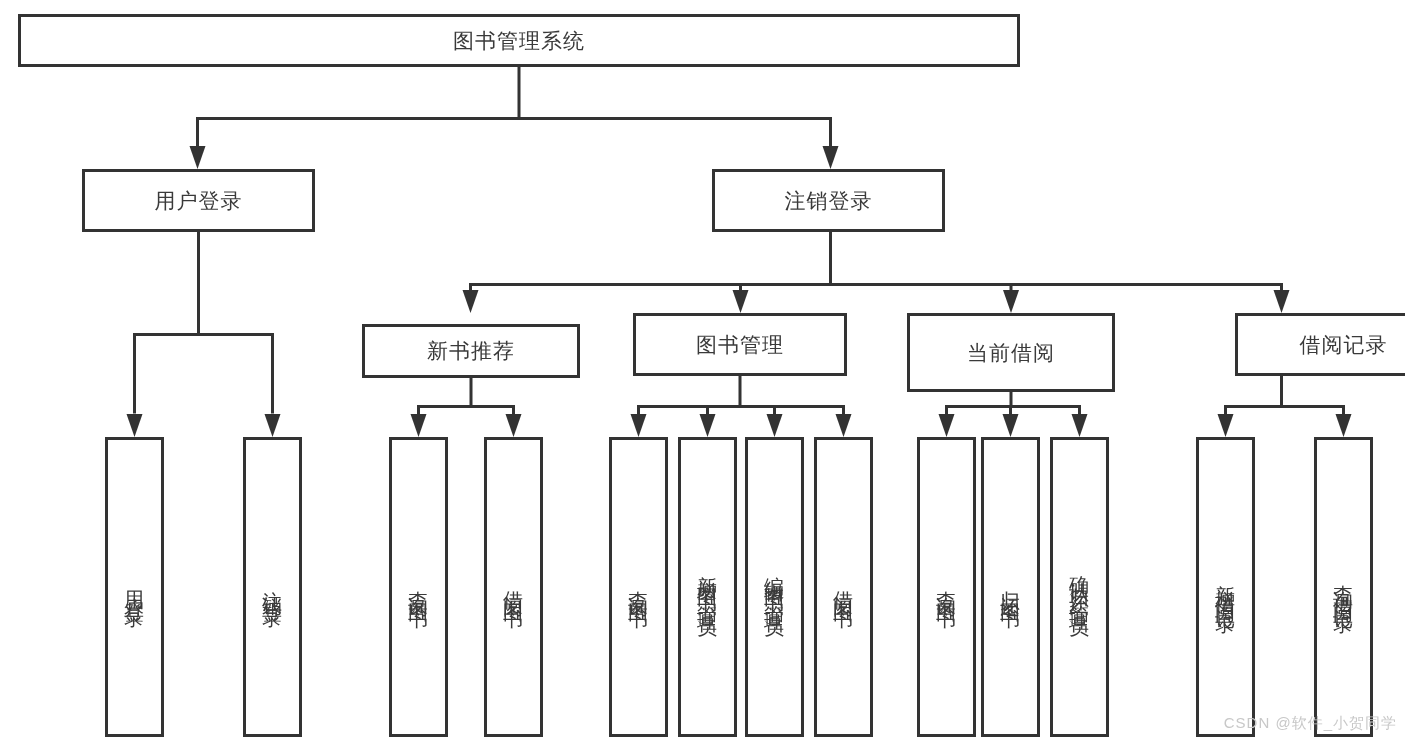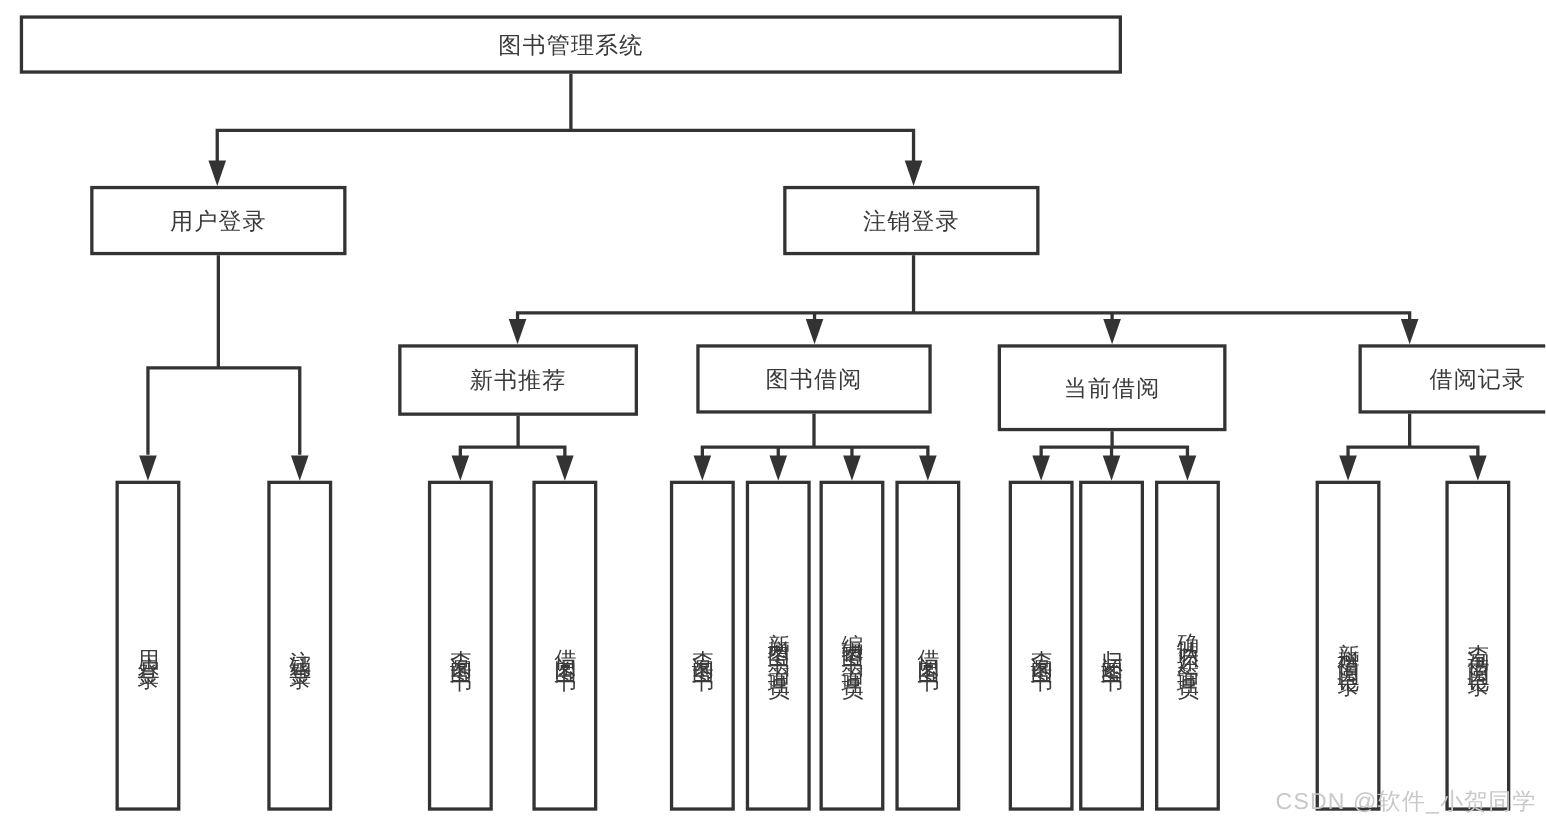--- a/index.html
+++ b/index.html
@@ -42,21 +42,21 @@
     position:absolute;
     left:0;top:0;
     z-index:1;
   }
   .c-line{stroke:var(--line);stroke-width:3;fill:none;stroke-linecap:square;}
   .c-head{fill:var(--line);stroke:none;}
   .watermark{
     position:absolute;
     top:714px;
     right:8px;
-    font-size:21px;
+    font-size:15px;
     color:var(--wm);
     letter-spacing:1px;
     z-index:3;
     white-space:nowrap;
   }
 </style>
 </head>
 <body>
 
 <div id="canvas">
@@ -102,22 +102,22 @@
       <polygon class="c-head" points="1217.5,414 1233.5,414 1225.5,437"></polygon>
       <polygon class="c-head" points="1335.5,414 1351.5,414 1343.5,437"></polygon>
     </g>
   </svg>
 
   <div class="box h-box" style="left:18px;top:14px;width:1002px;height:53px">图书管理系统</div>
 
   <div class="box h-box" style="left:82px;top:169px;width:233px;height:63px">用户登录</div>
   <div class="box h-box" style="left:712px;top:169px;width:233px;height:63px">注销登录</div>
 
-  <div class="box h-box" style="left:362px;top:313px;width:218px;height:65px">新书推荐</div>
-  <div class="box h-box" style="left:633px;top:313px;width:214px;height:63px">图书借阅</div>
+  <div class="box h-box" style="left:362px;top:324px;width:218px;height:54px">新书推荐</div>
+  <div class="box h-box" style="left:633px;top:313px;width:214px;height:63px">图书管理</div>
   <div class="box h-box" style="left:907px;top:313px;width:208px;height:79px">当前借阅</div>
   <div class="box h-box" style="left:1235px;top:313px;width:217px;height:63px">借阅记录</div>
 
   <div class="box v-box" style="left:105px;top:437px;width:59px;height:300px">用户登录</div>
   <div class="box v-box" style="left:243px;top:437px;width:59px;height:300px">注销登录</div>
 
   <div class="box v-box" style="left:389px;top:437px;width:59px;height:300px">查询图书</div>
   <div class="box v-box" style="left:484px;top:437px;width:59px;height:300px">借阅图书</div>
 
   <div class="box v-box" style="left:609px;top:437px;width:59px;height:300px">查询图书</div>

